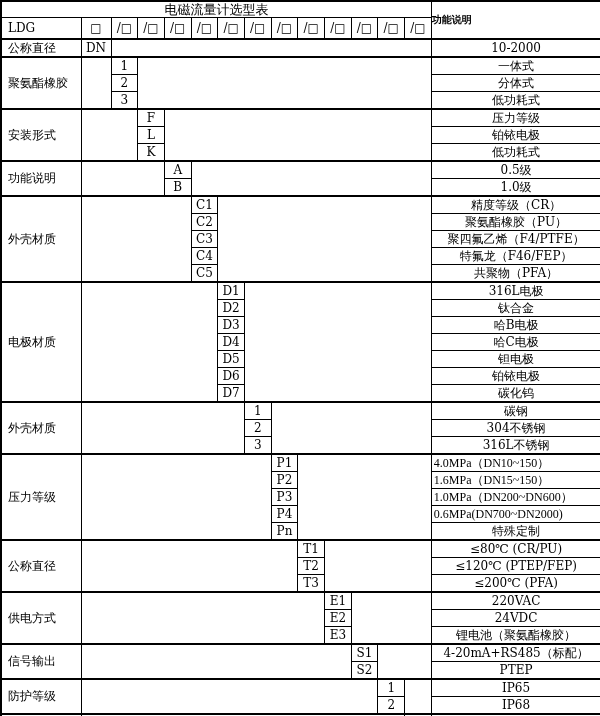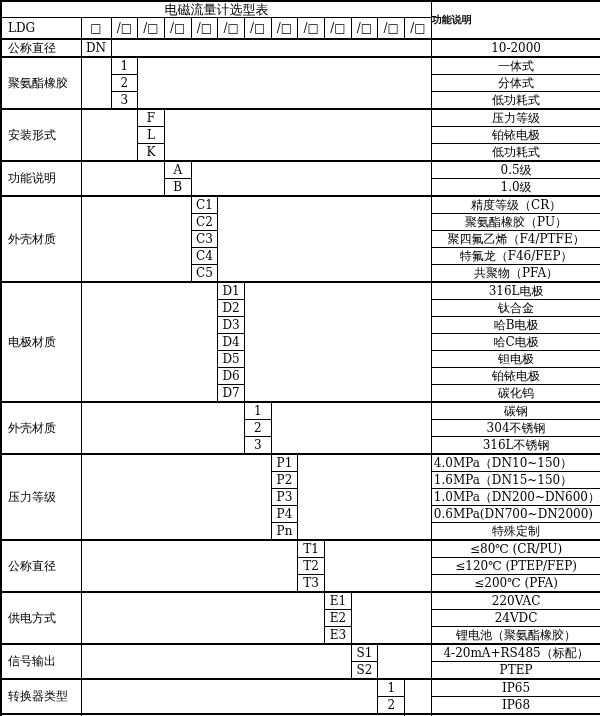--- a/index.html
+++ b/index.html
@@ -10,21 +10,21 @@
   td{border:1px solid #000;font-size:12px;line-height:1.05;padding:0;
      overflow:hidden;white-space:nowrap;color:#000;height:16px;text-align:center;}
   tr.sec td{border-top-width:2px;}
   .title-row td{height:15px;}
   .ldg-row td{height:20px;}
   .title{font-size:13px;text-align:center;}
   .fnh{font-size:10px;text-align:left;font-weight:bold;}
   .lbl{text-align:left;padding-left:6px;}
   .slot{font-size:12px;}
   .fn{text-align:center;}
-  .fn.left{text-align:left;padding-left:2px;}
+  .fn.left{text-align:left;padding-left:2px;font-family:Liberation Serif, serif;}
 </style>
 </head>
 <body>
 
 <div class="sheet">
 <table>
 <colgroup>
   <col style="width:80px">
         <col style="width:30px">
   <col span="12" style="width:26.7px">
@@ -239,21 +239,21 @@
   <td>S1</td>
   <td rowspan="2" colspan="2"></td>
   <td class="fn">4-20mA+RS485（标配）</td>
 </tr>
 <tr>
   <td>S2</td>
   <td class="fn">PTEP</td>
 </tr>
 
 <tr class="sec">
-  <td rowspan="2" class="lbl">转换器类型</td>
+  <td rowspan="2" class="lbl">防护等级</td>
   <td rowspan="2" colspan="11"></td>
   <td>1</td>
   <td rowspan="2"></td>
   <td class="fn">IP65</td>
 </tr>
 <tr>
   <td>2</td>
   <td class="fn">IP68</td>
 </tr>
 

